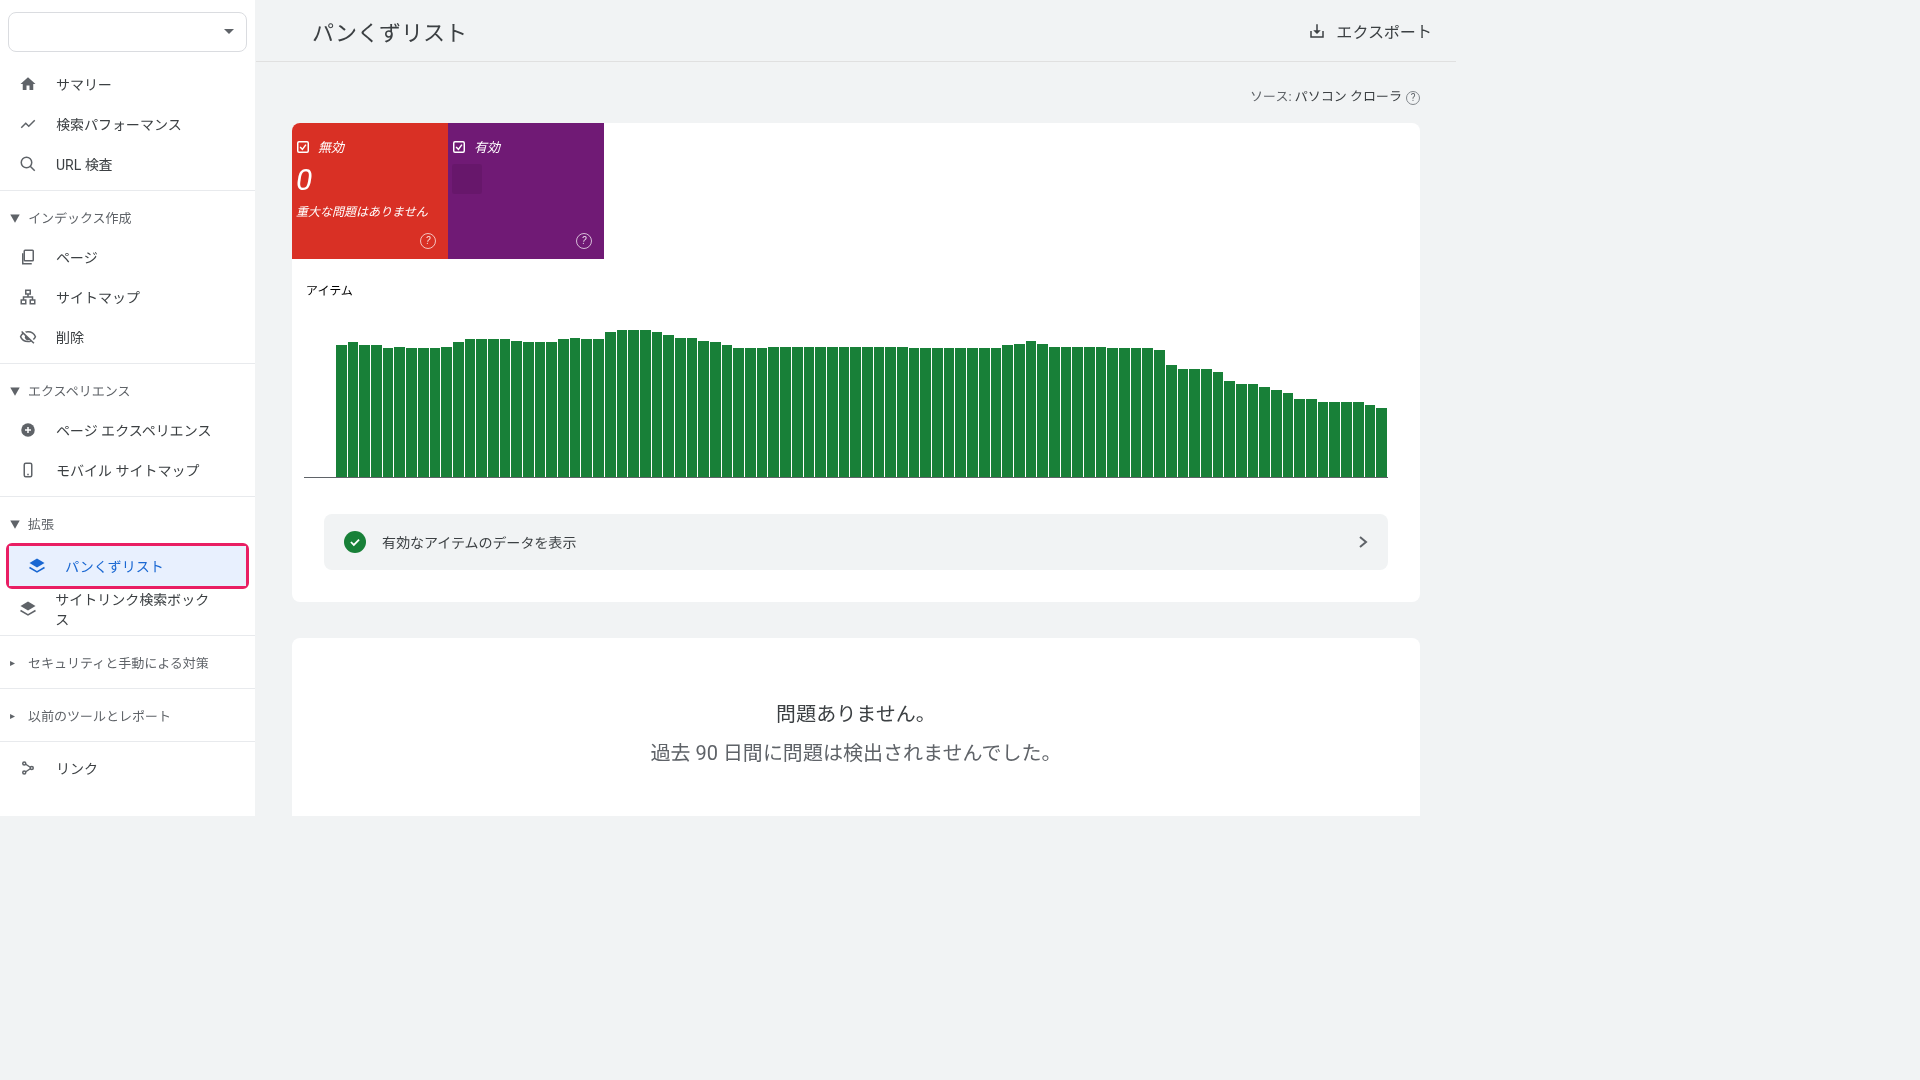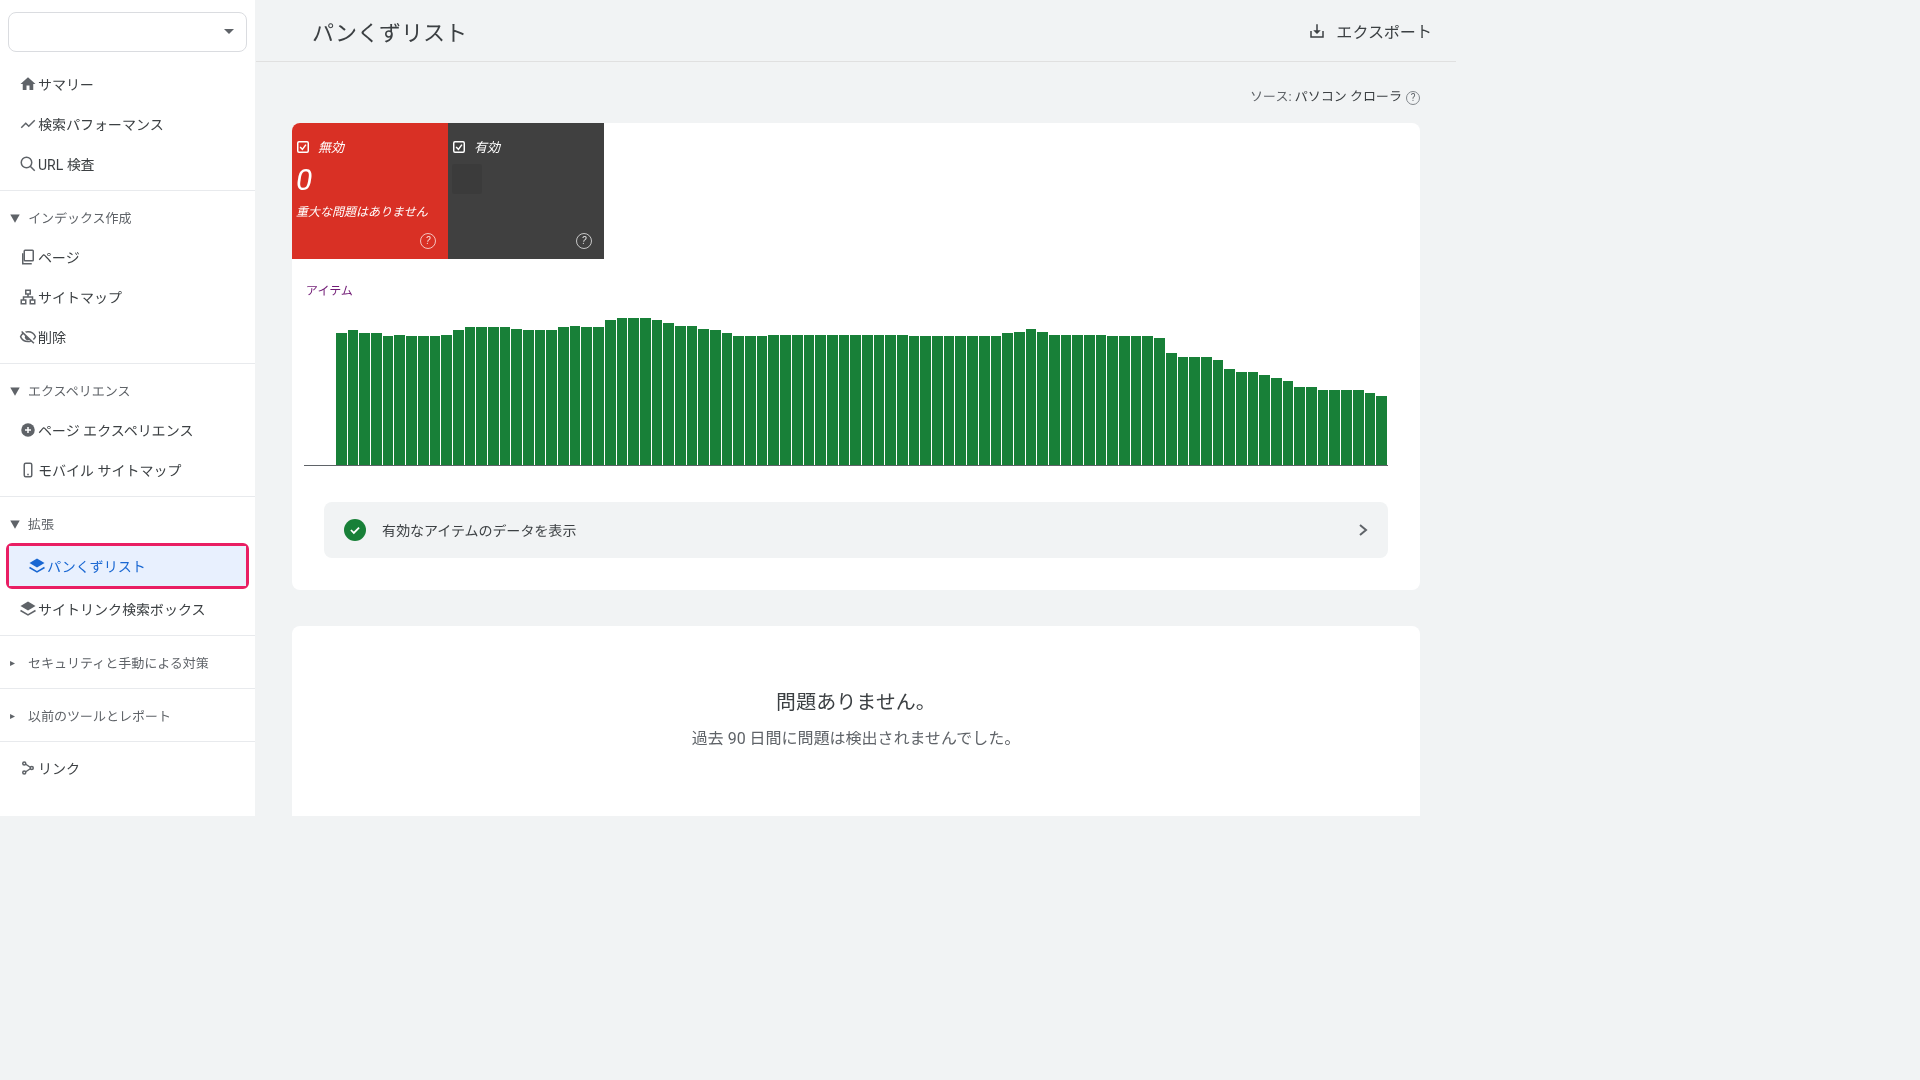--- a/index.html
+++ b/index.html
@@ -1,54 +1,54 @@
 <!DOCTYPE html>
 <html><head>
 <meta charset="utf-8">
 <style>
 * { box-sizing: border-box; margin: 0; padding: 0; }
 body { font-family: Roboto, "Noto Sans JP", Arial, sans-serif; background: #f1f3f4; color: #3c4043; font-size: 14px; overflow: hidden; }
 .app { display: flex; width: 1456px; height: 816px; }
 .sidebar { width: 256px; background: #fff; border-right: 1px solid #f1f3f4; display: flex; flex-direction: column; padding-top: 12px; }
 .property { margin: 0 8px 12px 8px; height: 40px; border: 1px solid #dadce0; border-radius: 8px; display: flex; align-items: center; justify-content: flex-end; padding: 0 12px; cursor: pointer; }
-.nav-item { display: flex; align-items: center; height: 40px; padding: 0 16px 0 18px; cursor: pointer; color: #3c4043; gap: 0; border-top-right-radius: 20px; border-bottom-right-radius: 20px; width: 232px; }
+.nav-item { display: flex; align-items: center; height: 40px; padding: 0 16px 0 18px; cursor: pointer; color: #3c4043; gap: 18px; border-top-right-radius: 20px; border-bottom-right-radius: 20px; width: 232px; }
 .nav-item .icon { width: 20px; height: 20px; display: flex; align-items: center; justify-content: center; color: #5f6368; }
 .section-hdr { display: flex; align-items: center; height: 40px; padding: 0 16px 0 10px; color: #5f6368; gap: 6px; cursor: pointer; font-size: 13px; }
 .nav-item.active { background: #e8f0fe; color: #1967d2; }
 .highlight-box { margin: 0 6px; border: 3px solid #e91e63; border-radius: 6px; }
 .highlight-box .nav-item { width: auto; border-radius: 0; }
 hr.sep { border: none; border-top: 1px solid #e8eaed; margin: 6px 0; }
 .main { flex: 1; display: flex; flex-direction: column; }
 .topbar { height: 62px; display: flex; align-items: center; padding: 0 24px 0 56px; border-bottom: 1px solid #e0e0e0; }
 .topbar h1 { font-size: 22px; font-weight: 400; color: #3c4043; }
 .spacer { flex: 1; }
 .export-btn { display: flex; align-items: center; gap: 10px; color: #3c4043; font-size: 16px; cursor: pointer; }
 .content { padding: 24px 36px; overflow: auto; flex: 1; }
 .source { text-align: right; color: #5f6368; font-size: 13px; margin-bottom: 18px; }
 .source b { color: #3c4043; font-weight: 400; }
 .card { background: #fff; border-radius: 8px; margin-bottom: 36px; }
 .card1 { padding-bottom: 32px; }
 .tabs { display: flex; border-top-left-radius: 8px; overflow: hidden; }
 .tab { width: 156px; height: 136px; padding: 14px 4px; color: #fff; position: relative; cursor: pointer; font-style: italic; }
 .tab.invalid { background: #d93025; }
-.tab.valid { background: #404040; }
+.tab.valid { background: #701a75; }
 .tab .tab-label { display: flex; align-items: center; gap: 8px; font-size: 13px; }
 .tab .count { font-size: 30px; margin-top: 6px; font-weight: 400; }
 .tab .desc { font-size: 12px; margin-top: 8px; line-height: 1.3; }
 .tab .help { position: absolute; right: 12px; bottom: 10px; width: 16px; height: 16px; border: 1.5px solid rgba(255,255,255,.7); border-radius: 50%; font-size: 11px; text-align: center; line-height: 13px; color: rgba(255,255,255,.8); }
 .tab .hidden-box { width: 30px; height: 30px; background: rgba(0,0,0,.08); margin-top: 8px; border-radius: 2px; }
 .chart-wrap { padding: 22px 32px 0 12px; }
-.chart-label { font-size: 12px; color: #701a75; margin-left: 2px; margin-bottom: 8px; }
+.chart-label { font-size: 12px; color: #000000; margin-left: 2px; margin-bottom: 20px; }
 .chart { height: 160px; display: flex; align-items: flex-end; gap: 0; border-bottom: 1px solid #5f6368; padding-left: 32px; }
 .chart .bar { flex: 1; background: #188038; margin-right: 1px; min-width: 4px; }
 .show-valid { margin: 36px 32px 0 32px; background: #f1f3f4; border-radius: 8px; height: 56px; display: flex; align-items: center; padding: 0 20px; cursor: pointer; gap: 16px; }
 .show-valid .check { width: 22px; height: 22px; border-radius: 50%; background: #188038; display: flex; align-items: center; justify-content: center; }
 .card2 { padding: 60px 12px 80px; text-align: center; margin-top: 36px; }
 .card2 h2 { font-size: 20px; font-weight: 400; color: #3c4043; margin-bottom: 10px; }
-.card2 p { color: #5f6368; font-size: 16px; text-align: center; }
+.card2 p { color: #5f6368; font-size: 20px; text-align: center; }
 .caret { width: 12px; color: #5f6368; font-size: 10px; }
 svg { display: block; }
 .q { display: inline-flex; width: 14px; height: 14px; border: 1.5px solid #80868b; border-radius: 50%; font-size: 10px; align-items: center; justify-content: center; color: #5f6368; margin-left: 4px; vertical-align: middle; }
 </style>
 </head>
 <body>
 
 <div class="app">
   <aside class="sidebar">
     <div class="property">

